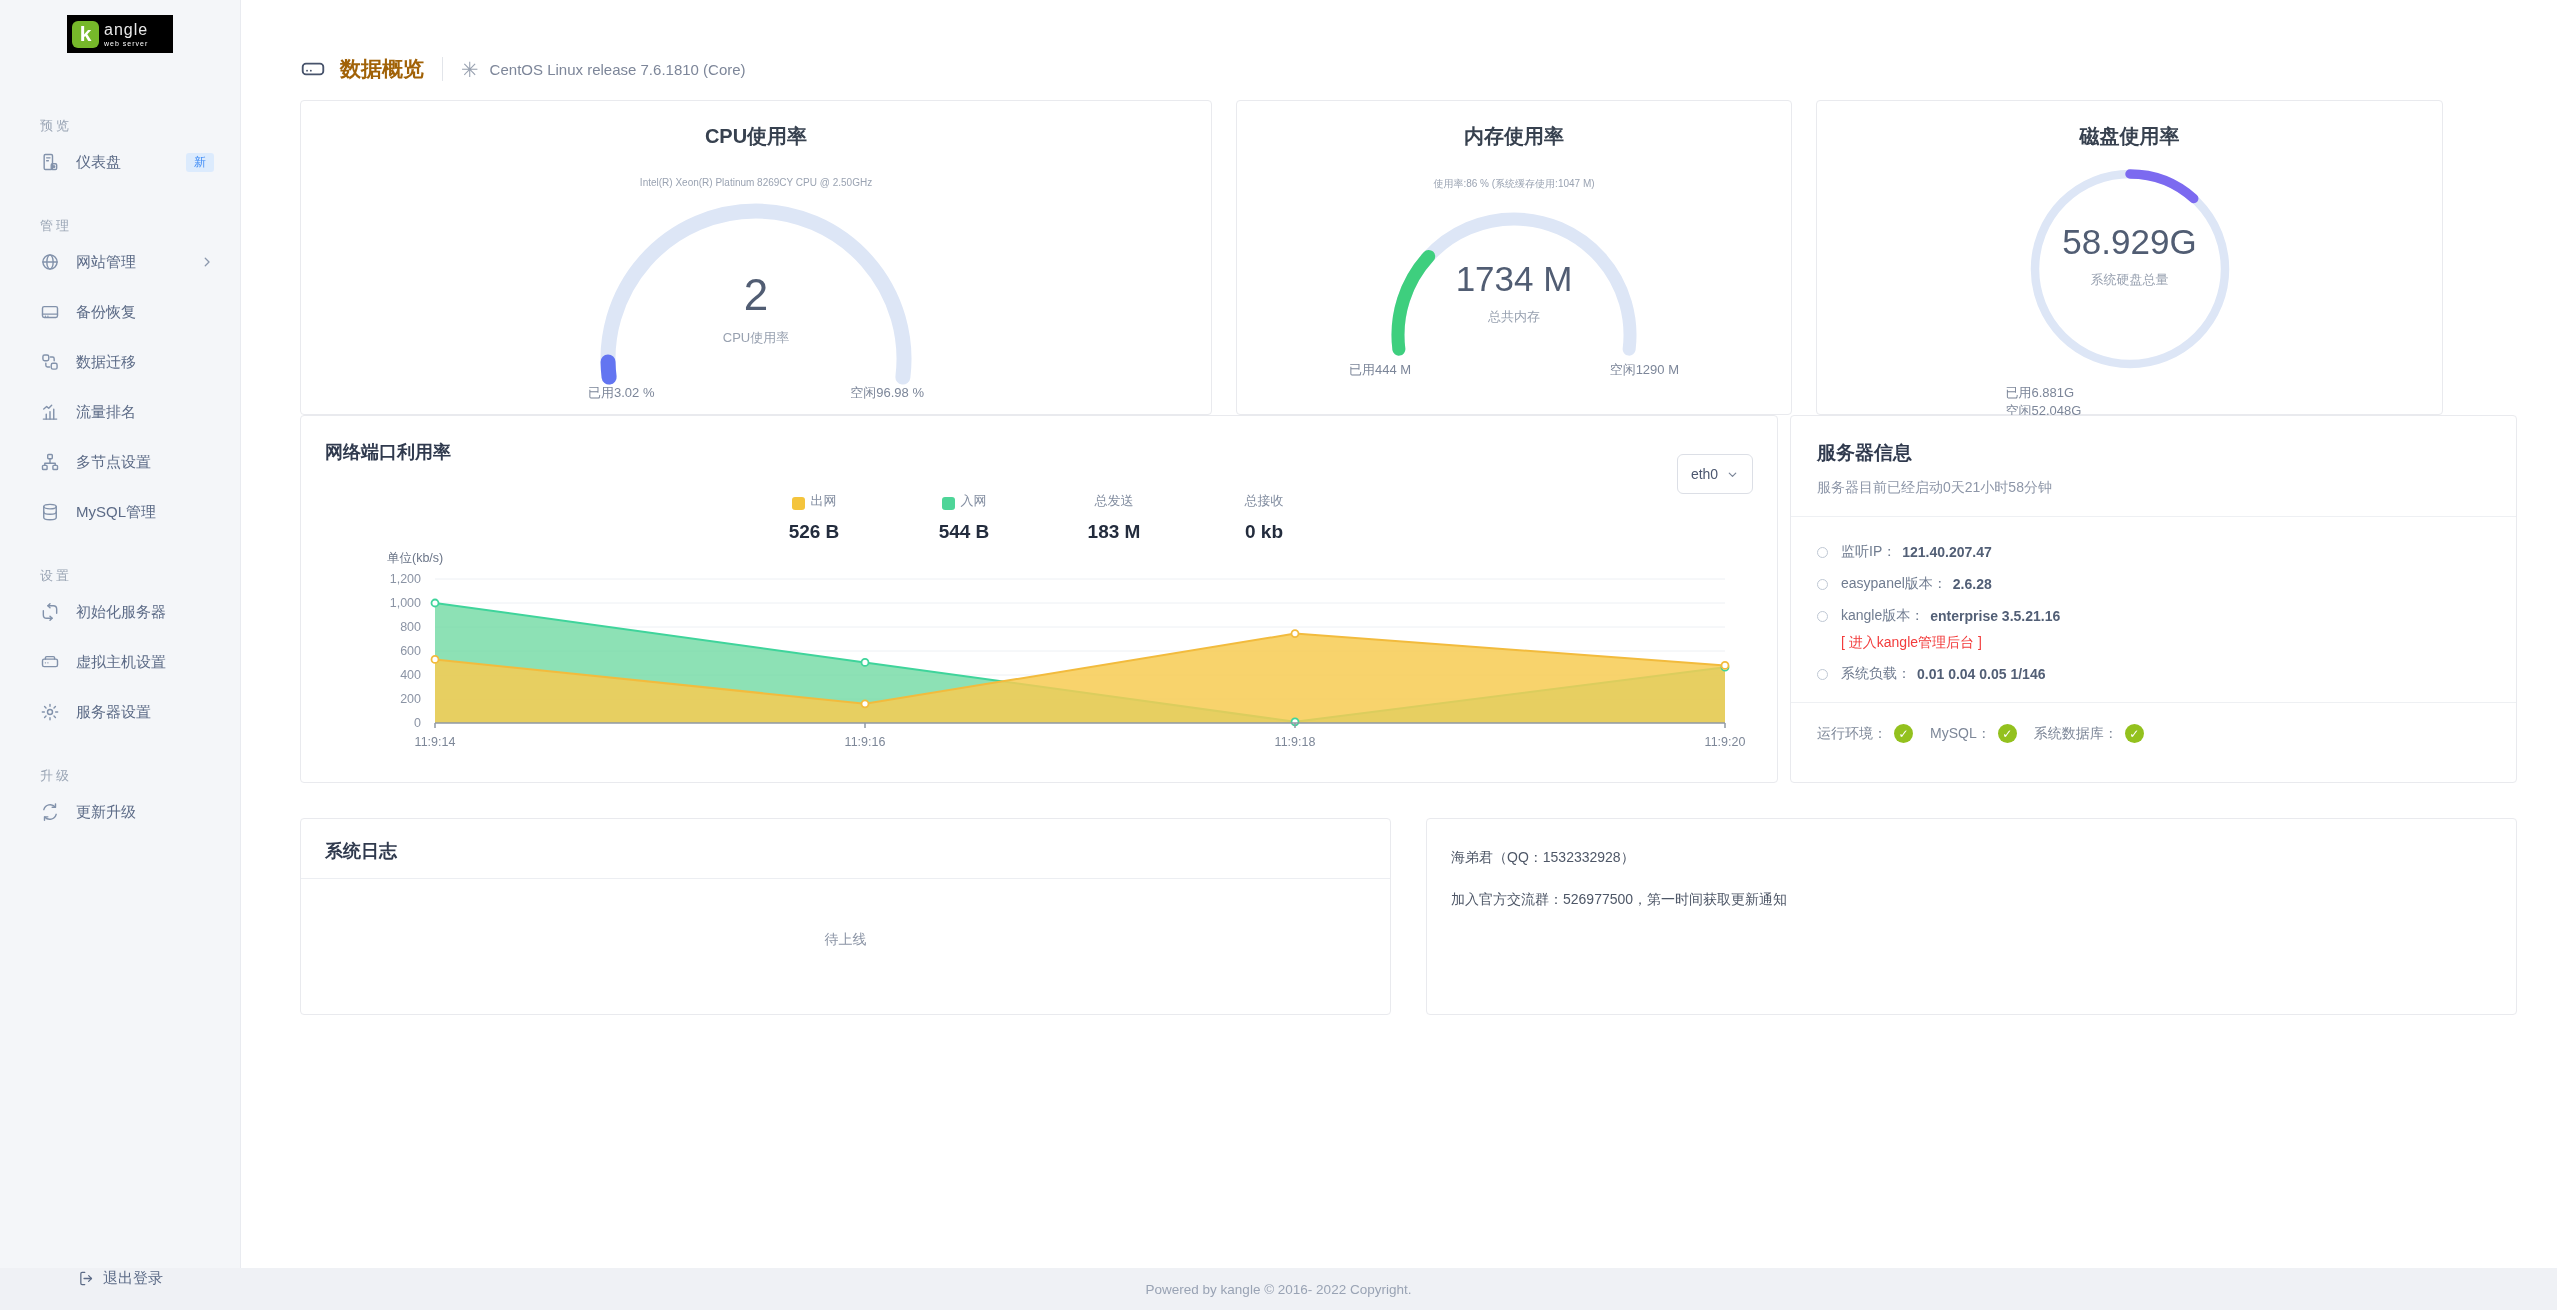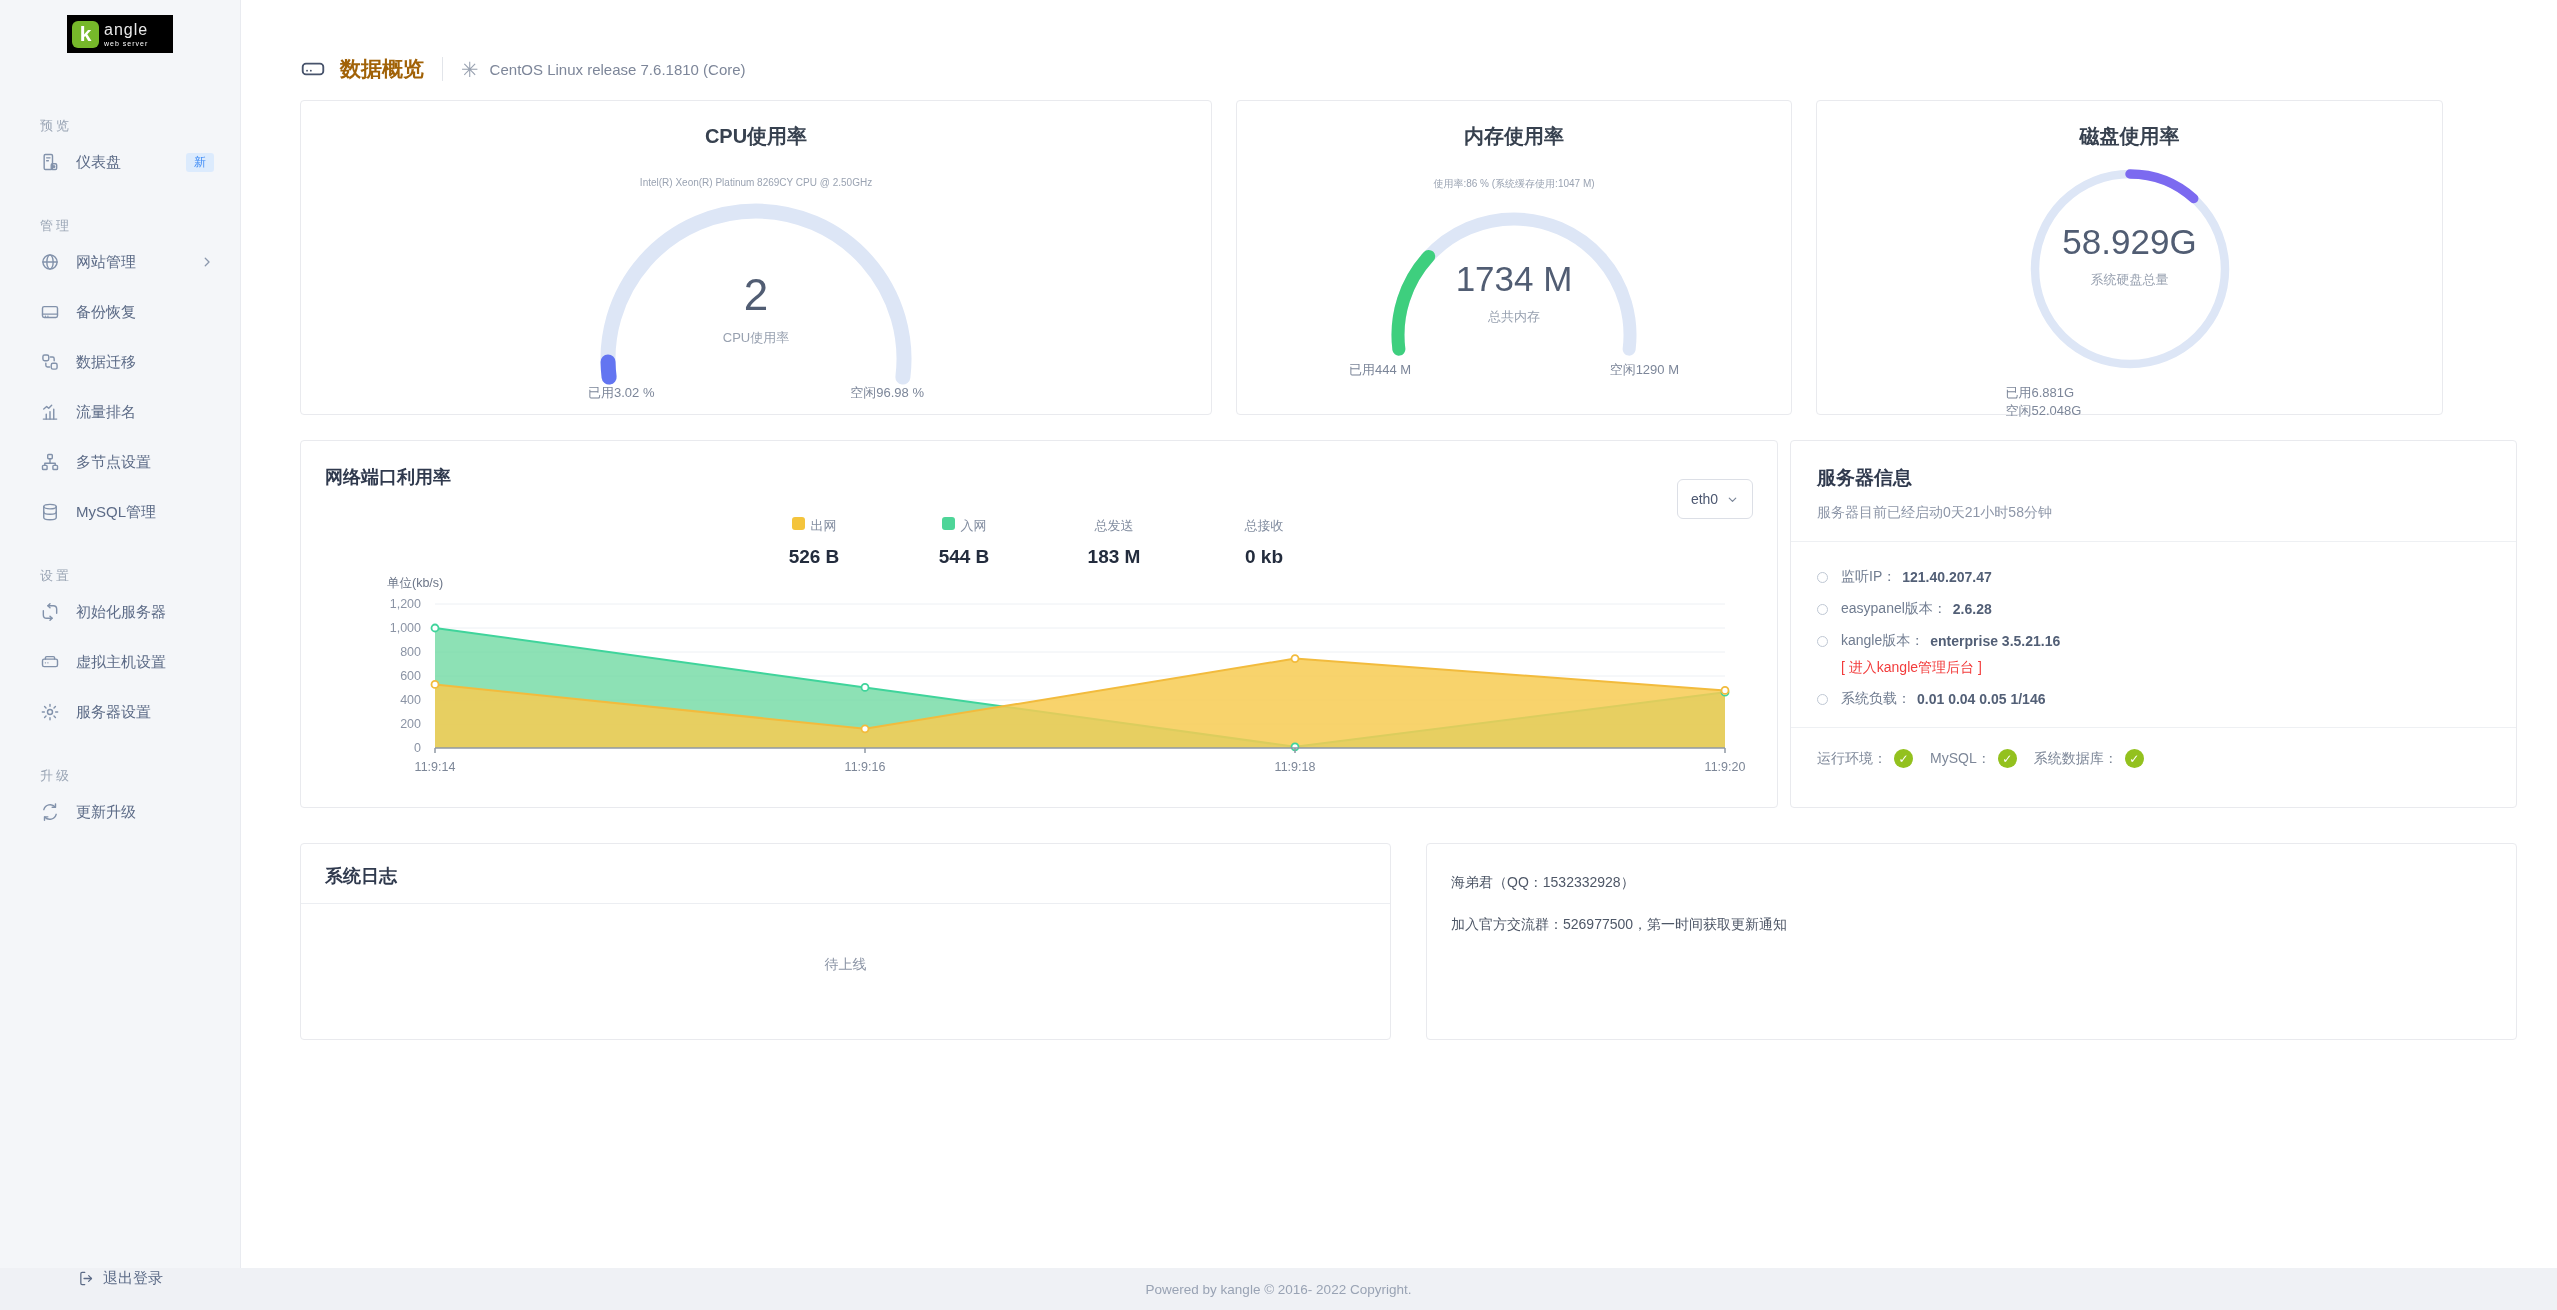--- a/index.html
+++ b/index.html
@@ -31,21 +31,21 @@
   .page-header{display:flex;align-items:center;height:30px;}
   .ph-icon{color:#47536b;display:flex;}
   .ph-icon svg{width:26px;height:26px;}
   .ph-title{font-size:21px;font-weight:bold;color:#a16207;margin-left:14px;}
   .ph-divider{width:1px;height:24px;background:#e2e5ea;margin:0 18px;}
   .centos-icon{font-size:21px;color:#98a1b0;line-height:21px;}
   .centos-icon::before{content:"✳";}
   .ph-os{font-size:15px;color:#7d8699;margin-left:11px;}
   .row{display:flex;}
   .row1{margin-top:16px;gap:24px;}
-  .row2{margin-top:25px;gap:12px;border-radius:23px;}
+  .row2{gap:12px;border-radius:23px;}
   .row3{margin-top:35px;gap:35px;}
   .card{background:#fff;border:1px solid #e9eaee;border-radius:4px;box-sizing:border-box;position:relative;}
   .card-cpu{width:912px;height:315px;}
   .card-mem{width:556px;height:315px;}
   .card-disk{width:627px;height:315px;}
   
   .gauge-title{text-align:center;font-size:20px;font-weight:bold;color:#37414f;margin-top:22px;}
   .gauge-sub{text-align:center;font-size:10px;color:#9aa3b2;margin-top:27px;}
   .gauge-wrap{position:relative;margin:0 auto;}
   .gauge-wrap svg{display:block;overflow:visible;}
@@ -61,21 +61,21 @@
   .gl-cpu{width:336px;margin-top:2px;}
   .gl-mem{width:330px;margin-top:10px;}
   .gl-disk{width:248px;margin-top:10px;flex-direction:column;}
   
   .card-chart{width:1478px;height:368px;padding:24px;}
   .chart-title{font-size:18px;font-weight:bold;color:#303a4e;}
   .iface-select{position:absolute;top:38px;right:24px;min-width:76px;height:40px;border:1px solid #dcdfe6;border-radius:6px;display:flex;align-items:center;justify-content:center;gap:8px;font-size:14px;color:#4c5770;background:#fff;cursor:pointer;box-sizing:border-box;}
   .iface-select svg{width:13px;height:13px;color:#7a8598;}
   .legend-row{display:flex;justify-content:center;gap:86px;margin-top:28px;}
   .legend-col{text-align:center;min-width:64px;}
-  .legend-lab{font-size:13px;color:#828da0;display:flex;align-items:flex-start;justify-content:center;gap:6px;}
+  .legend-lab{font-size:13px;color:#828da0;display:flex;align-items:flex-end;justify-content:center;gap:6px;}
   .legend-sq{width:13px;height:13px;border-radius:3px;display:inline-block;}
   .legend-val{font-size:19px;font-weight:bold;color:#232c3d;margin-top:11px;}
   .net-chart{margin-top:6px;display:block;}
   
   .card-server{width:727px;height:368px;padding:0 26px;}
   .srv-title{padding-top:24px;font-size:19px;font-weight:bold;color:#303a4e;}
   .srv-sub{margin-top:13px;font-size:14px;color:#8d96a8;}
   .srv-divider{height:1px;background:#eef0f3;margin:19px -26px 0;}
   .srv-list{margin-top:26px;}
   .srv-item{display:flex;align-items:center;margin-bottom:14px;font-size:14px;}

